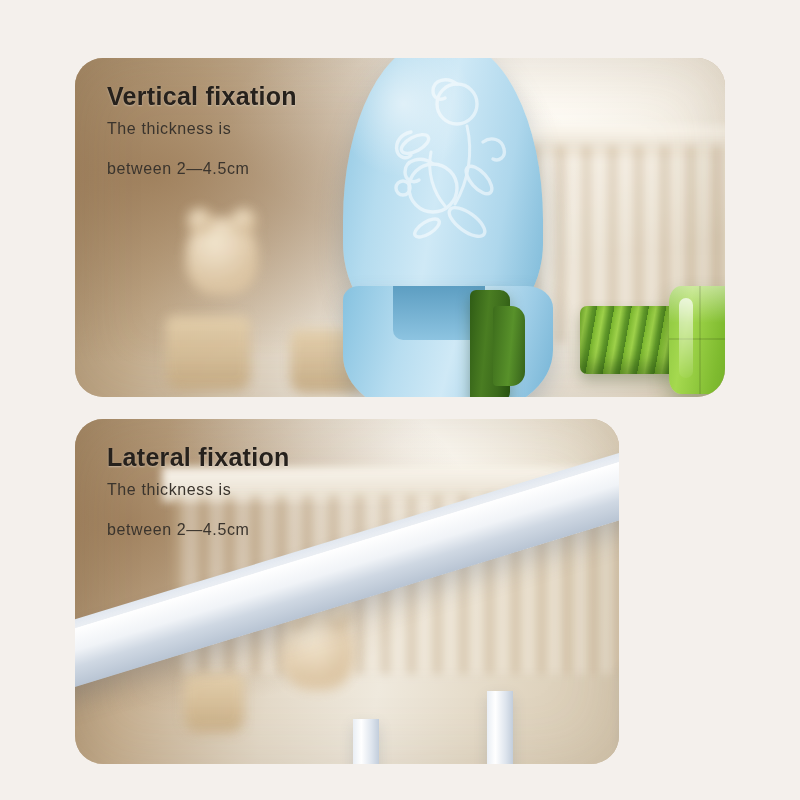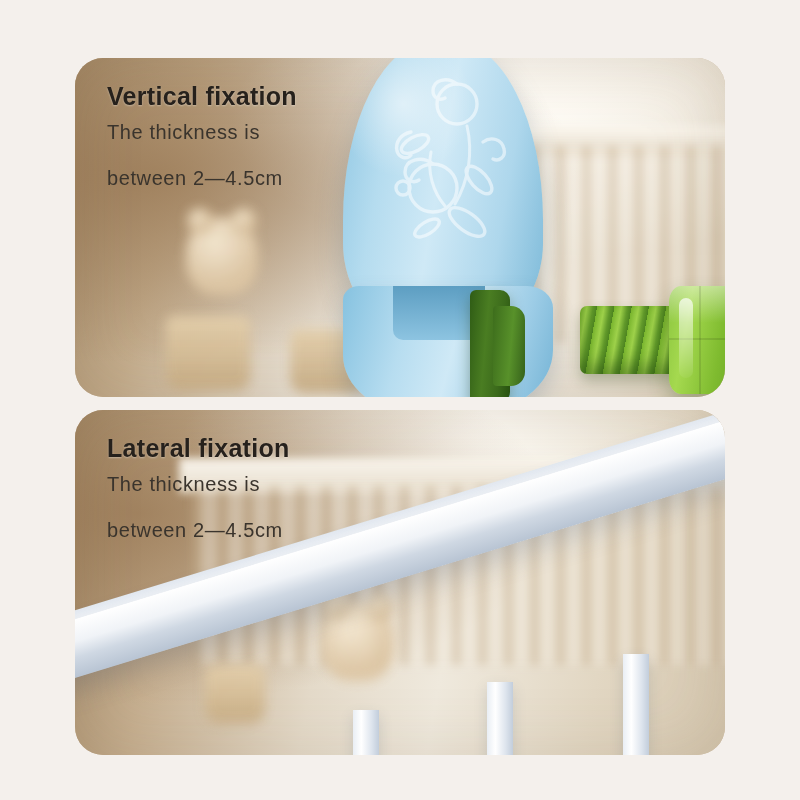--- a/index.html
+++ b/index.html
@@ -17,21 +17,21 @@
   .stage { position:absolute; inset:0; }
 
   
   .panel {
     position:absolute;
     border-radius:28px;
     overflow:hidden;
     background:#cbb79d;
   }
   #panel-vertical { left:75px; top:58px;  width:650px; height:339px; }
-  #panel-lateral  { left:75px; top:410px; width:650px; height:345px; }
+  #panel-lateral  { left:75px; top:419px; width:544px; height:345px; }
 
   
   .bg { position:absolute; inset:0; }
   .bg-v {
     position:absolute; inset:0;
     background:
       radial-gradient(120% 100% at 12% 35%, rgba(150,117,81,.75) 0%, rgba(150,117,81,0) 55%),
       radial-gradient(80% 70% at 72% 18%, rgba(255,252,246,.95) 0%, rgba(255,252,246,0) 60%),
       linear-gradient(105deg, #a78d6b 0%, #c4ad8d 18%, #e8e0d3 42%, #f3efe7 62%, #e6ddce 85%, #d8cbb4 100%);
   }
@@ -84,21 +84,21 @@
   #basket-c { left:20%; top:74%; width:60px; height:58px; }
 
   
   .caption { position:absolute; left:32px; top:24px; z-index:7; }
   .caption .title {
     font-size:25px; font-weight:bold; color:#26211c;
     letter-spacing:.3px; white-space:nowrap;
     text-shadow:0 1px 2px rgba(255,255,255,.35);
   }
   .caption .line {
-    font-size:20px; color:#3a342d; line-height:1.5;
+    font-size:16px; color:#3a342d; line-height:1.5;
     letter-spacing:.6px; white-space:nowrap; margin-top:6px;
   }
   .caption .line + .line { margin-top:16px; }
 
   
   #product-vertical { position:absolute; inset:0; z-index:6; }
 
   
   #white-post-v {
     position:absolute; left:332px; top:175px; width:62px; height:170px;

